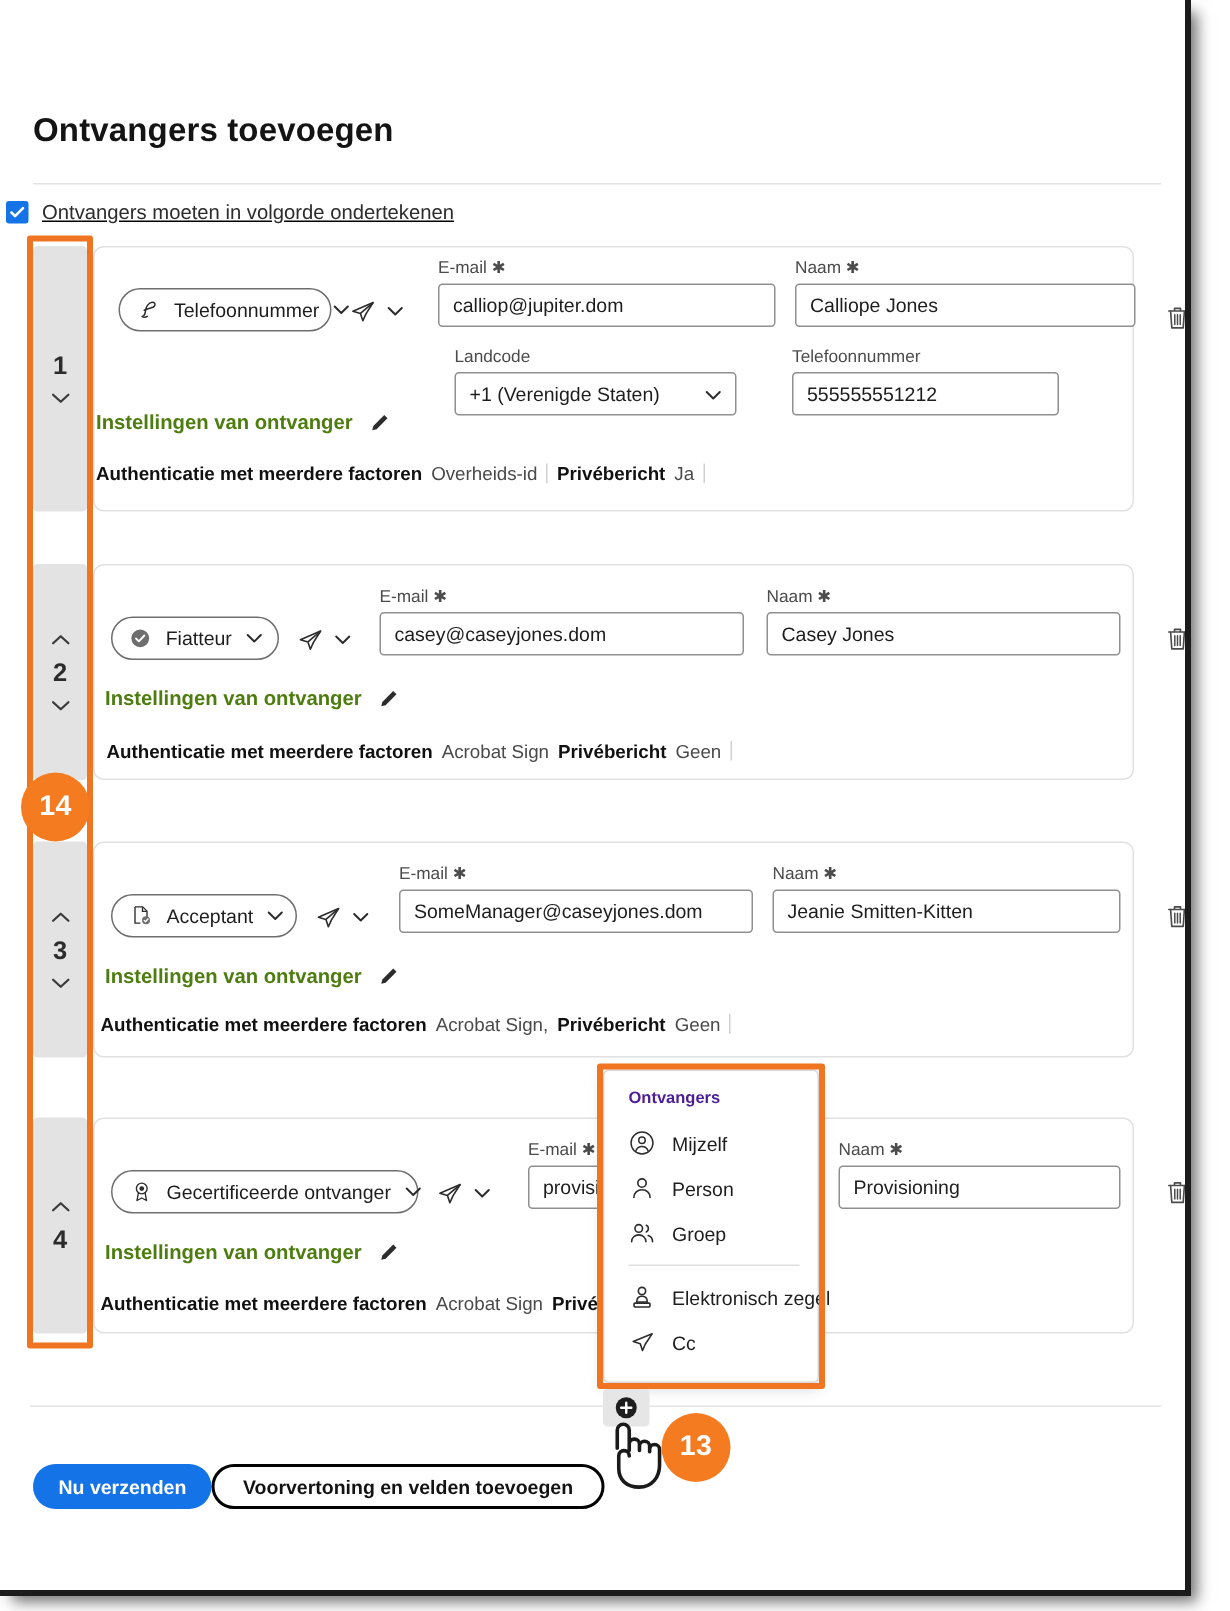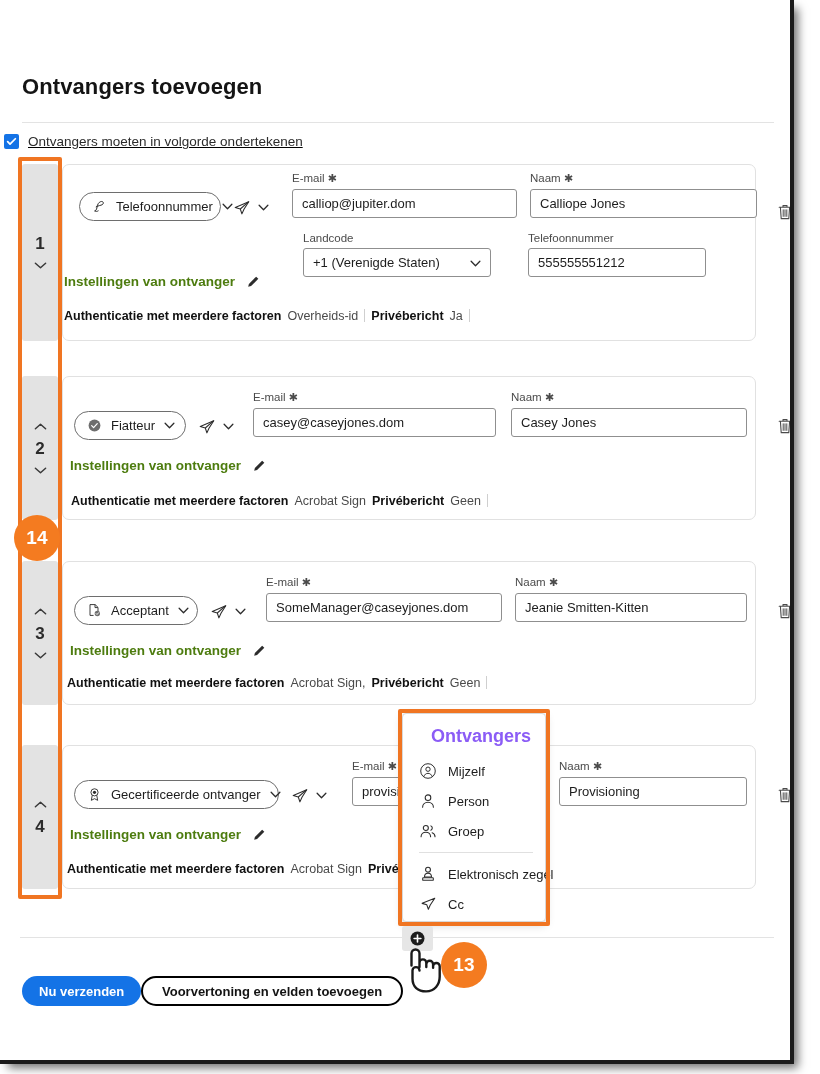--- a/index.html
+++ b/index.html
@@ -111,21 +111,21 @@
 
   .trash{position:absolute;width:17px;height:19px;display:flex;align-items:center;justify-content:center;}
 
   
   .popup{
     position:absolute;left:402px;top:713px;width:144px;height:209px;
     background:#fff;border:1px solid #d8d8d8;border-radius:4px;
     box-shadow:0 3px 10px rgba(0,0,0,.18);box-sizing:border-box;z-index:55;
     padding-top:12px;
   }
-  .popup .ph{font-size:18px;font-weight:700;color:#8b5cf6;padding:0 0 9px 28px;}
+  .popup .ph{font-size:11px;font-weight:700;color:#4c1d95;padding:0 0 9px 16px;}
   .popup .pi{
     display:flex;align-items:center;gap:11px;height:30px;padding-left:15px;
     font-size:13px;color:#1d1d1d;white-space:nowrap;
   }
   .popup .pi .pic{width:19px;height:19px;flex:0 0 auto;display:flex;align-items:center;justify-content:center;}
   .popup .pdiv{height:1px;background:#e0e0e0;margin:6px 12px 6px 16px;}
 
   
   .foot-rule{position:absolute;left:20px;top:937px;width:754px;height:1px;background:#e3e3e3;}
   .plusbtn{
@@ -262,21 +262,21 @@
           </svg>
     </span>
     <span class="num">2</span>
     <span class="car" style="margin-top:9px;">
       <svg width="13" height="9" viewBox="0 0 14 9">
             <path d="M1.5 2l5.5 5 5.5-5" stroke="#3a3a3a" stroke-width="1.6" fill="none" stroke-linecap="round" stroke-linejoin="round"></path>
           </svg>
     </span>
   </div>
 
-  <div class="role-btn" style="left:74px;top:411px;width:112px;">
+  <div class="role-btn" style="left:74px;top:411px;width:112px;justify-content:center;">
     <span class="rb-ic">
       <svg width="15" height="15" viewBox="0 0 18 18">
             <circle cx="9" cy="9" r="7.1" fill="#6e6e6e"></circle>
             <path d="M5.6 9.2l2.3 2.3 4.4-4.7" stroke="#fff" stroke-width="1.5" fill="none" stroke-linecap="round" stroke-linejoin="round"></path>
           </svg>
     </span>
     <span class="rb-lbl">Fiatteur</span>
     <span class="rb-chev">
       <svg width="11" height="7" viewBox="0 0 12 8">
             <path d="M1 1.5l5 5 5-5" stroke="#2c2c2c" stroke-width="1.5" fill="none" stroke-linecap="round" stroke-linejoin="round"></path>

